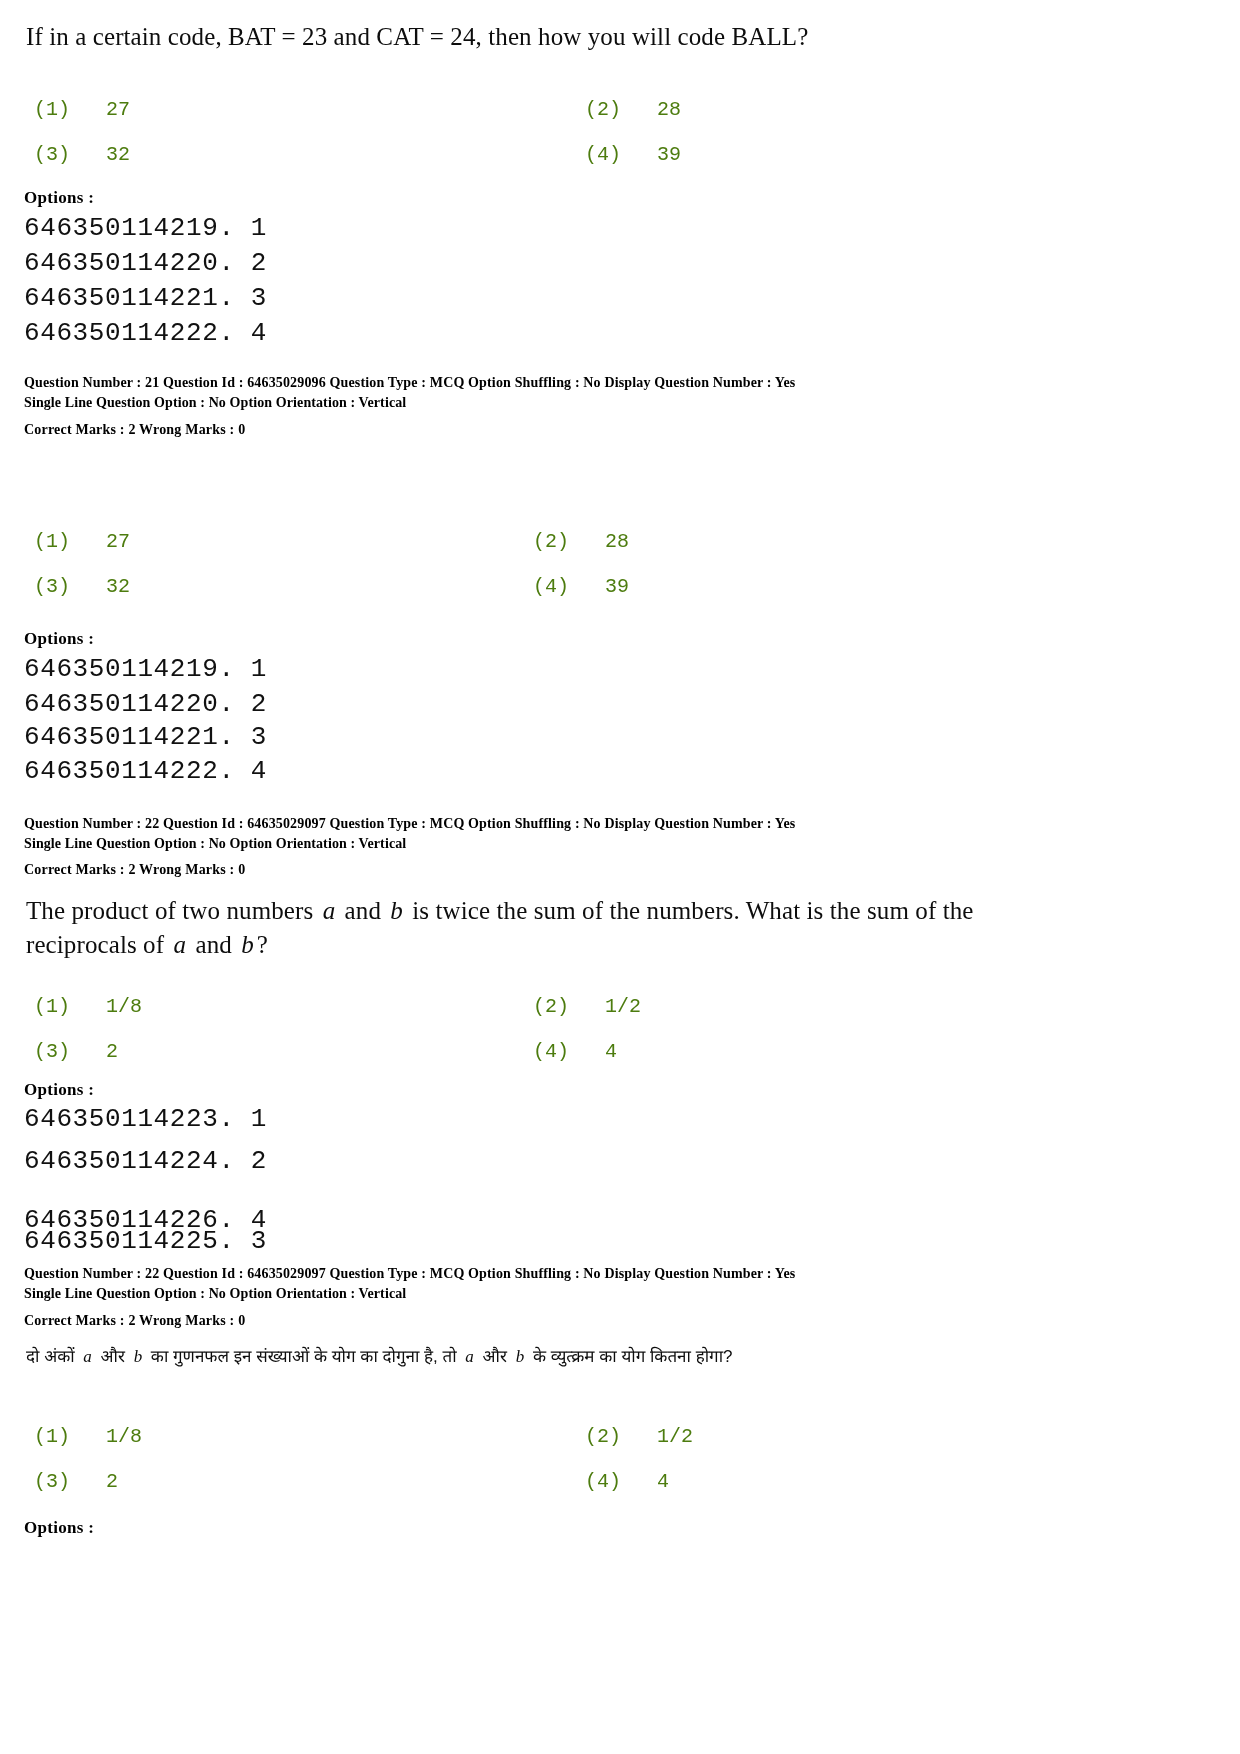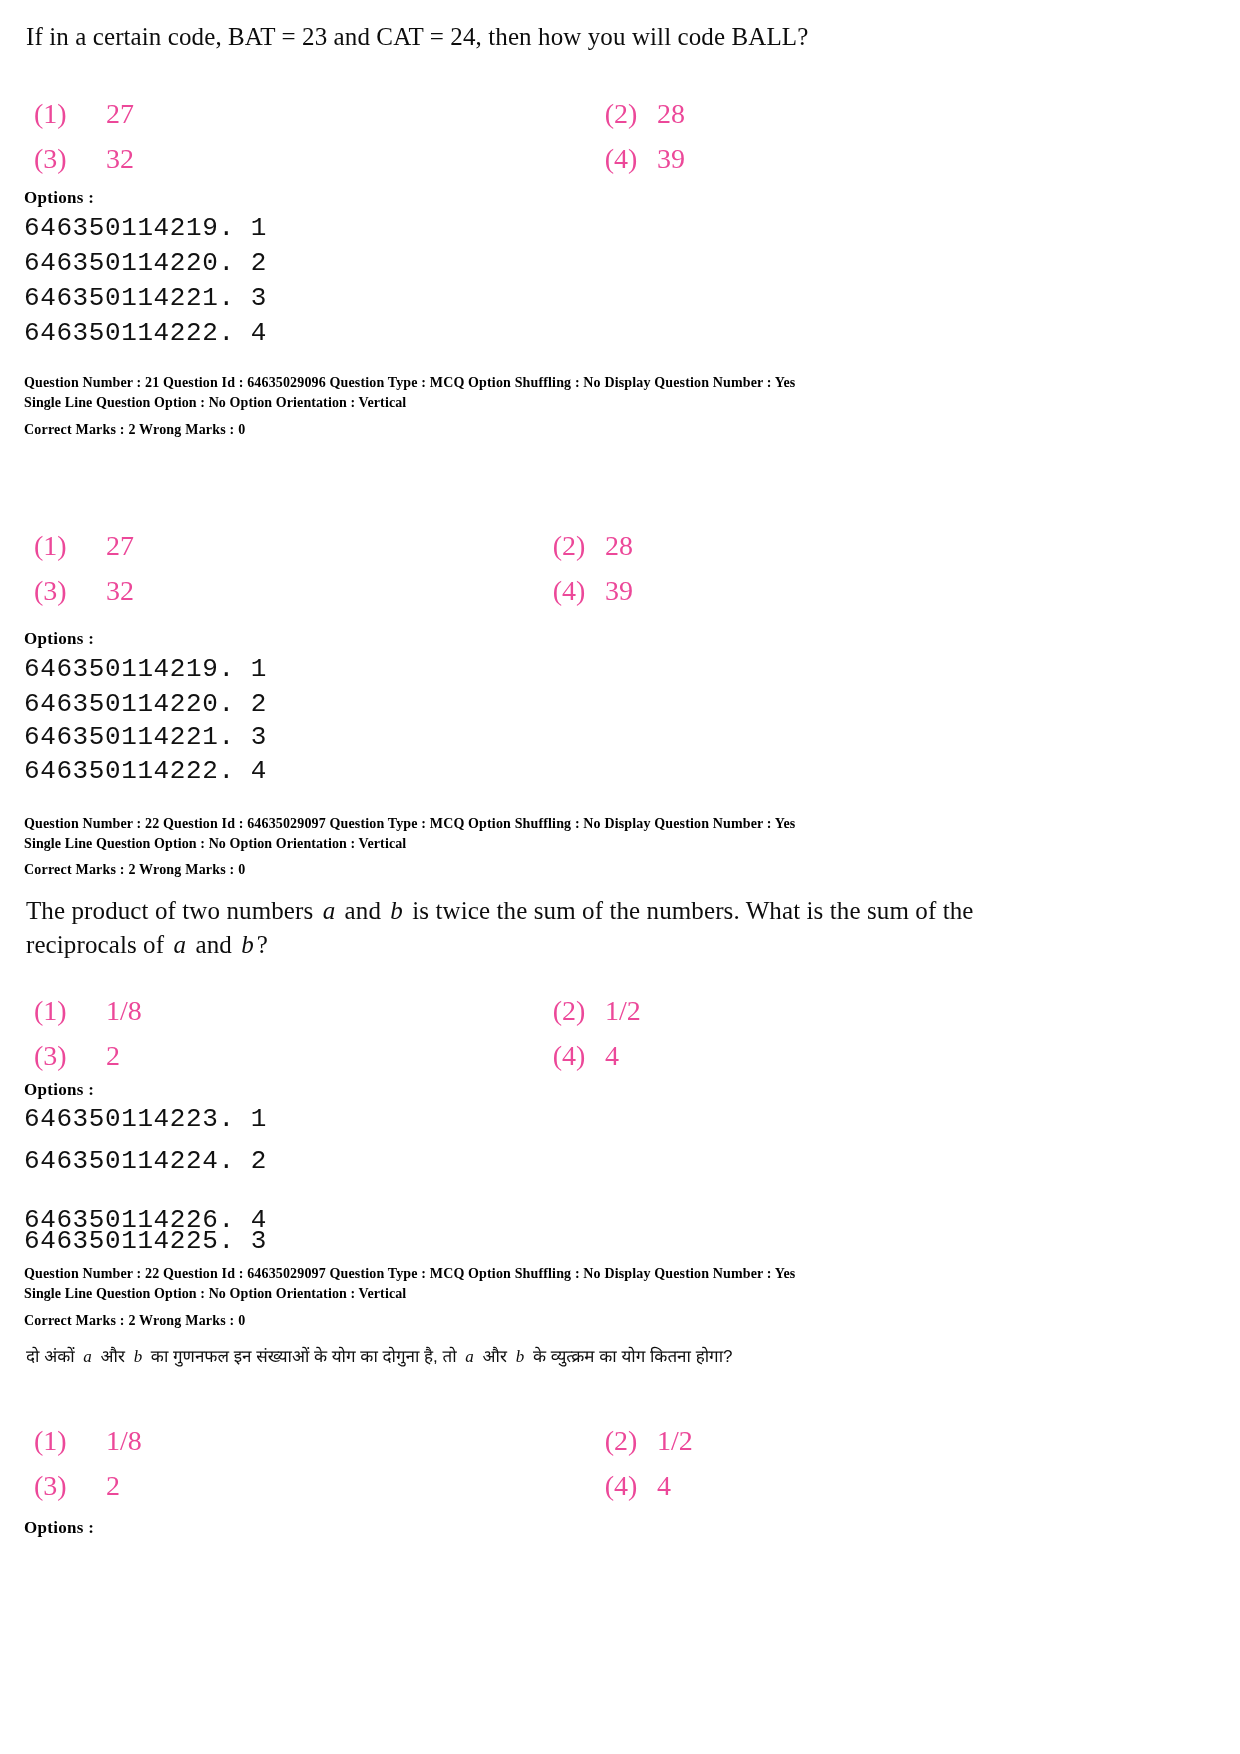--- a/index.html
+++ b/index.html
@@ -63,31 +63,31 @@
     position: absolute;
     left: 0;
     width: 1240px;
   }
   .choice-row {
     position: relative;
     height: 45px;
   }
   .choice {
     position: absolute;
-    font-family: Liberation Serif, serif;
-    font-size: 28px;
-    color: #ec4899;
+    font-family: Liberation Mono, monospace;
+    font-size: 20px;
+    color: #4d7c0f;
     white-space: nowrap;
   }
   .choice .num {
     display: inline-block;
     width: 72px;
   }
   .choice.col1 { left: 34px; }
-  .choice.col2 { left: 585px; text-align: center; }
+  .choice.col2 { left: 585px; }
   .choice.col2.tight { left: 533px; }
 
   
   .options-label {
     position: absolute;
     left: 24px;
     font-family: "Liberation Serif", serif;
     font-weight: bold;
     font-size: 17px;
     letter-spacing: 0.3px;

